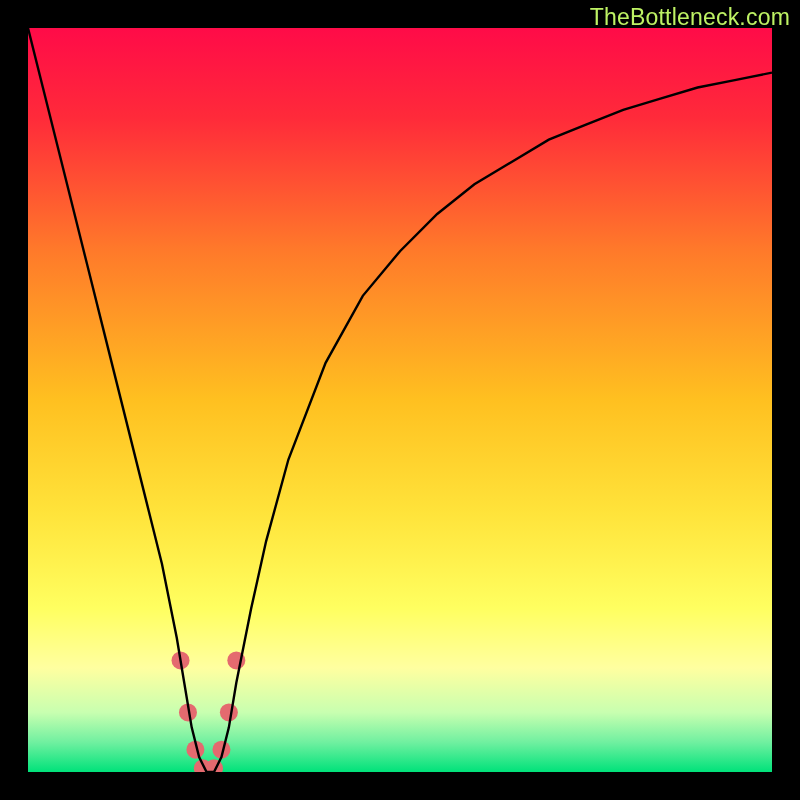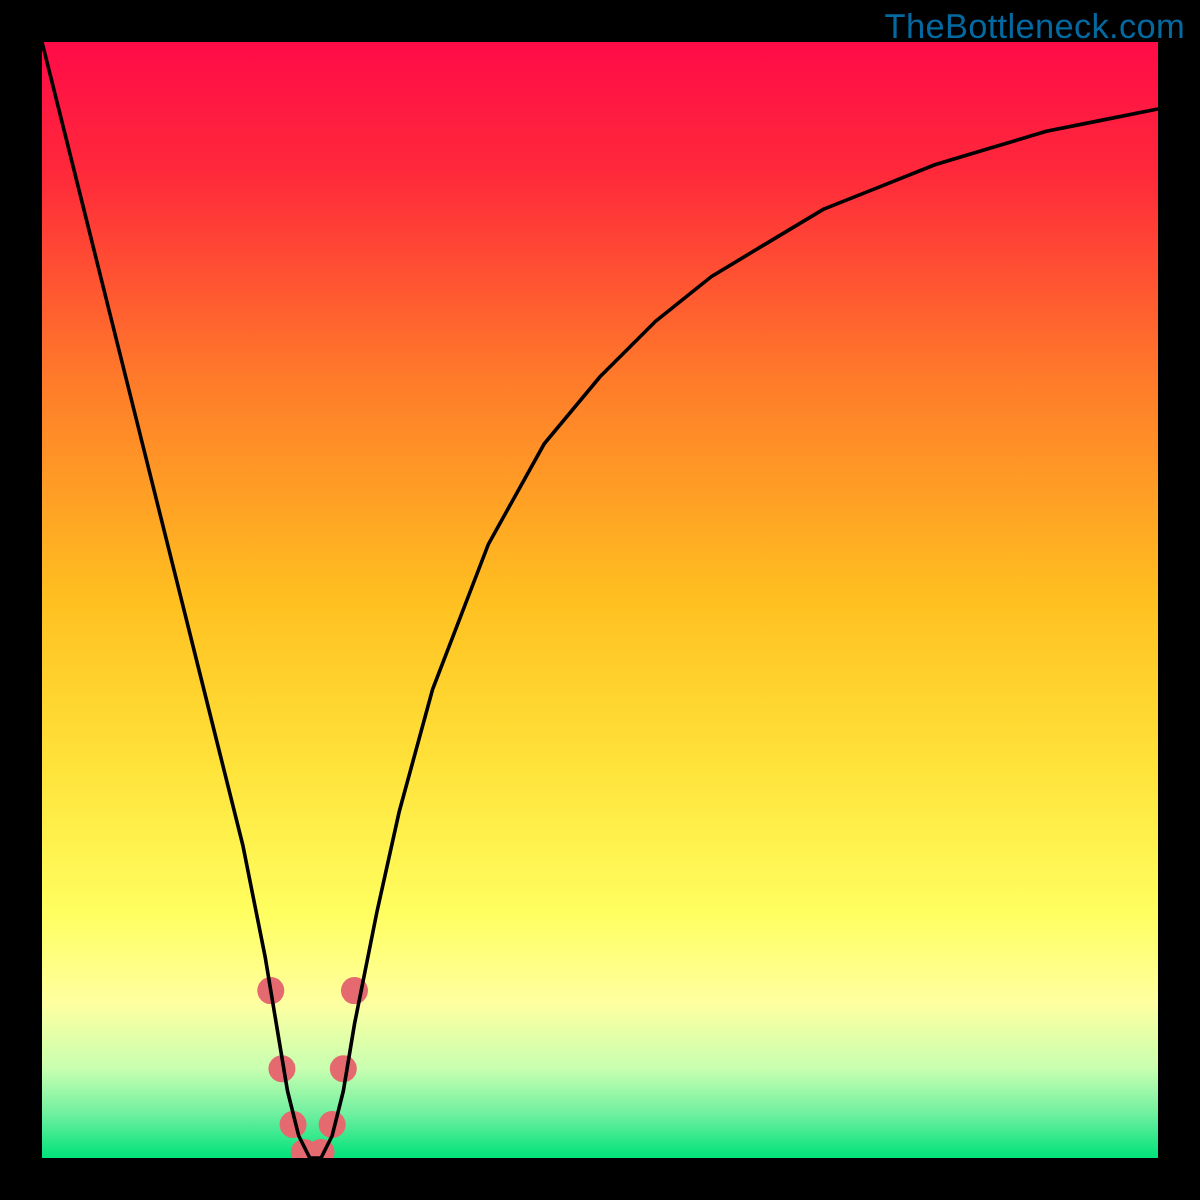--- a/index.html
+++ b/index.html
@@ -23,21 +23,21 @@
     position: absolute;
     left: 0;
     top: 0;
     width: 744px;
     height: 744px;
   }
   .watermark {
     position: absolute;
     top: 4px;
     right: 10px;
-    color: #0369a1;
+    color: #bef264;
     font-size: 23px;
     font-weight: 500;
     letter-spacing: 0.2px;
   }
 </style>
 </head>
 <body>
 
 <div class="frame">
   <svg class="plot" viewBox="0 0 744 744">

